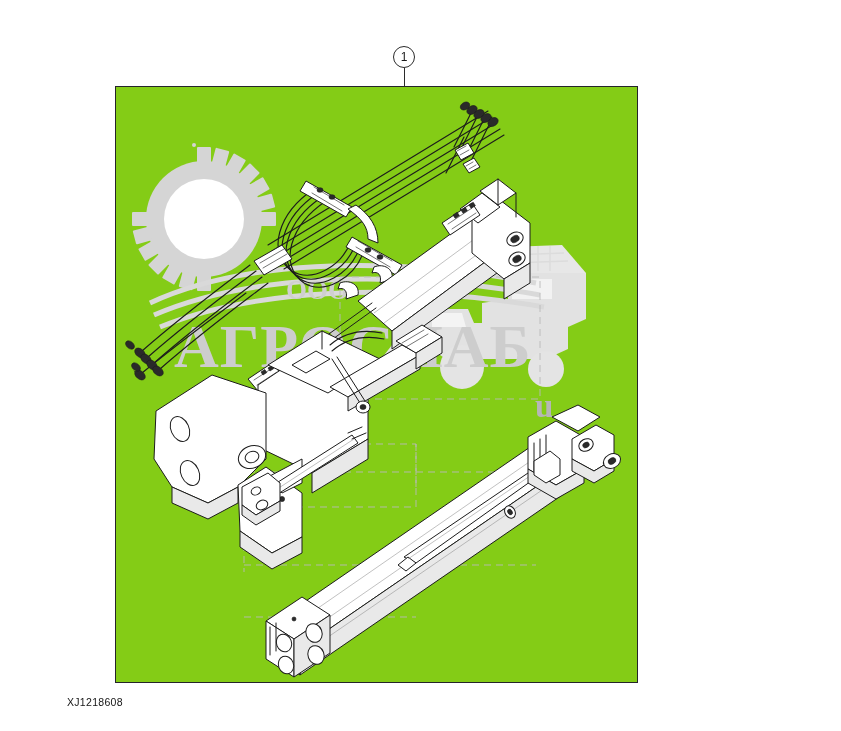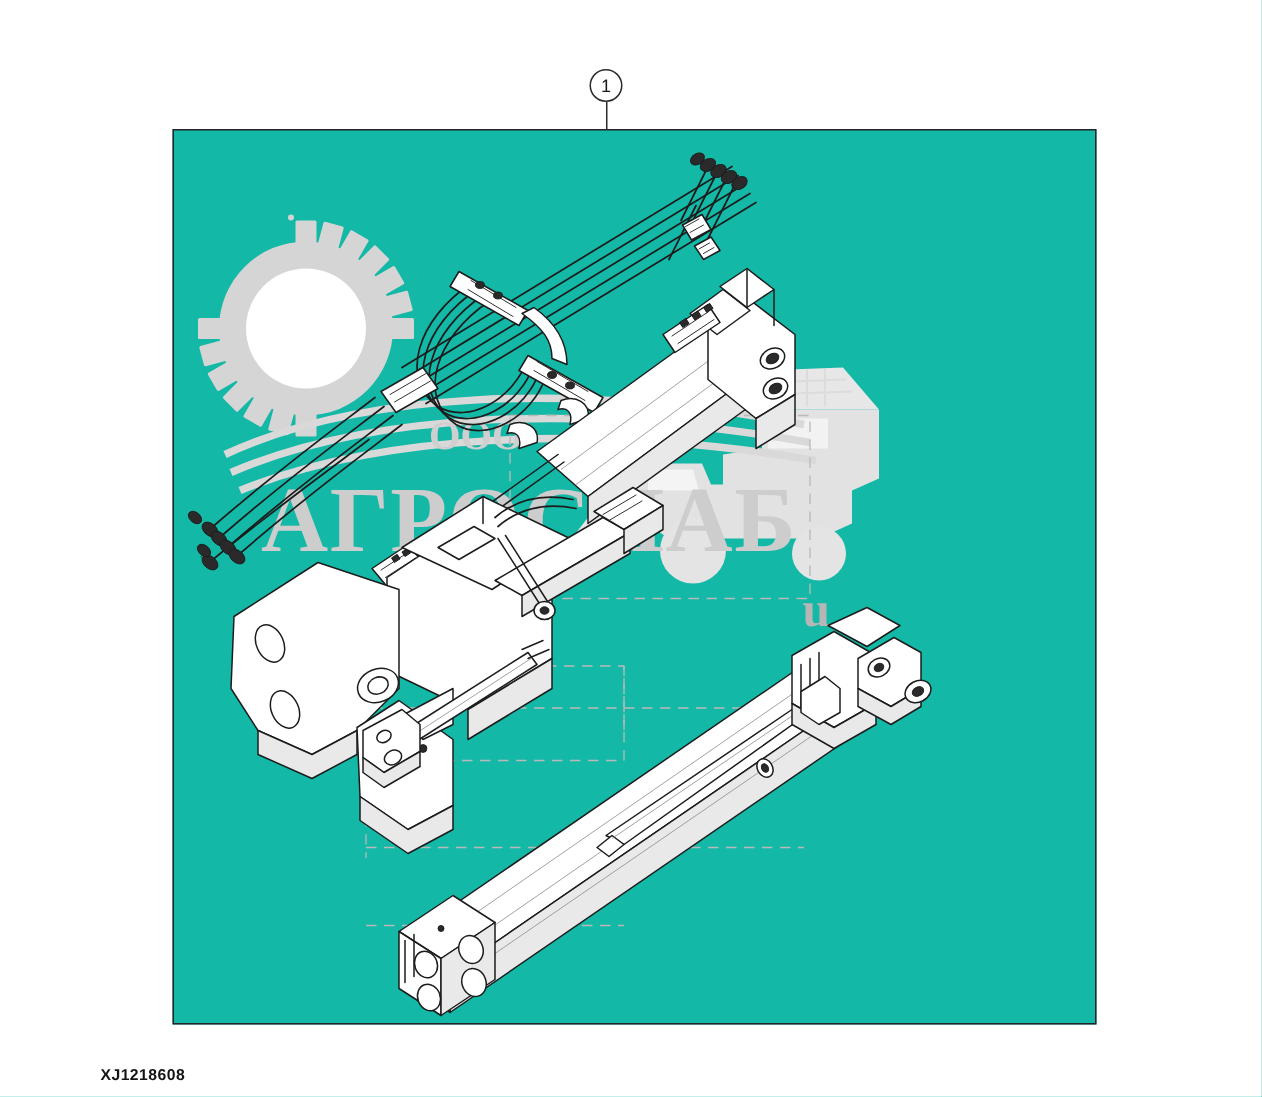--- a/index.html
+++ b/index.html
@@ -8,25 +8,25 @@
 
   
   #callout-group{position:absolute;left:0;top:0;width:841px;height:731px;pointer-events:none;}
   .callout-circle{position:absolute;left:393px;top:46px;width:22px;height:22px;border-radius:50%;
       border:1.2px solid #2b2b2b;background:#fff;box-sizing:border-box;
       display:flex;align-items:center;justify-content:center;
       font-size:12px;line-height:1;color:#1a1a1a;}
   .callout-leader{position:absolute;left:403.5px;top:68px;width:1.2px;height:19px;background:#2b2b2b;}
 
   
-  #diagram-frame{position:absolute;left:115px;top:86px;width:616px;height:597px;
-      border:1.4px solid #24242a;box-sizing:border-box;background:#14b8a6;overflow:hidden;}
-
-  
-  #part-number{position:absolute;left:67px;top:711px;font-size:10.5px;font-weight:bold;
+  #diagram-frame{position:absolute;left:115px;top:86px;width:523px;height:597px;
+      border:1.4px solid #24242a;box-sizing:border-box;background:#84cc16;overflow:hidden;}
+
+  
+  #part-number{position:absolute;left:67px;top:696px;font-size:10.5px;font-weight:normal;
       letter-spacing:.3px;color:#141414;}
 
   
   .layer{position:absolute;left:0;top:0;}
   svg{display:block;}
   .ln{fill:none;stroke:#1c1c1c;stroke-width:1;stroke-linecap:round;stroke-linejoin:round;}
   .ln-t{fill:none;stroke:#2a2a2a;stroke-width:.65;stroke-linecap:round;stroke-linejoin:round;}
   .ln-h{fill:none;stroke:#1c1c1c;stroke-width:1.15;stroke-linecap:round;stroke-linejoin:round;}
   .fl-w{fill:#ffffff;stroke:#1c1c1c;stroke-width:1;stroke-linejoin:round;}
   .fl-g{fill:#e9e9e9;stroke:#1c1c1c;stroke-width:1;stroke-linejoin:round;}

